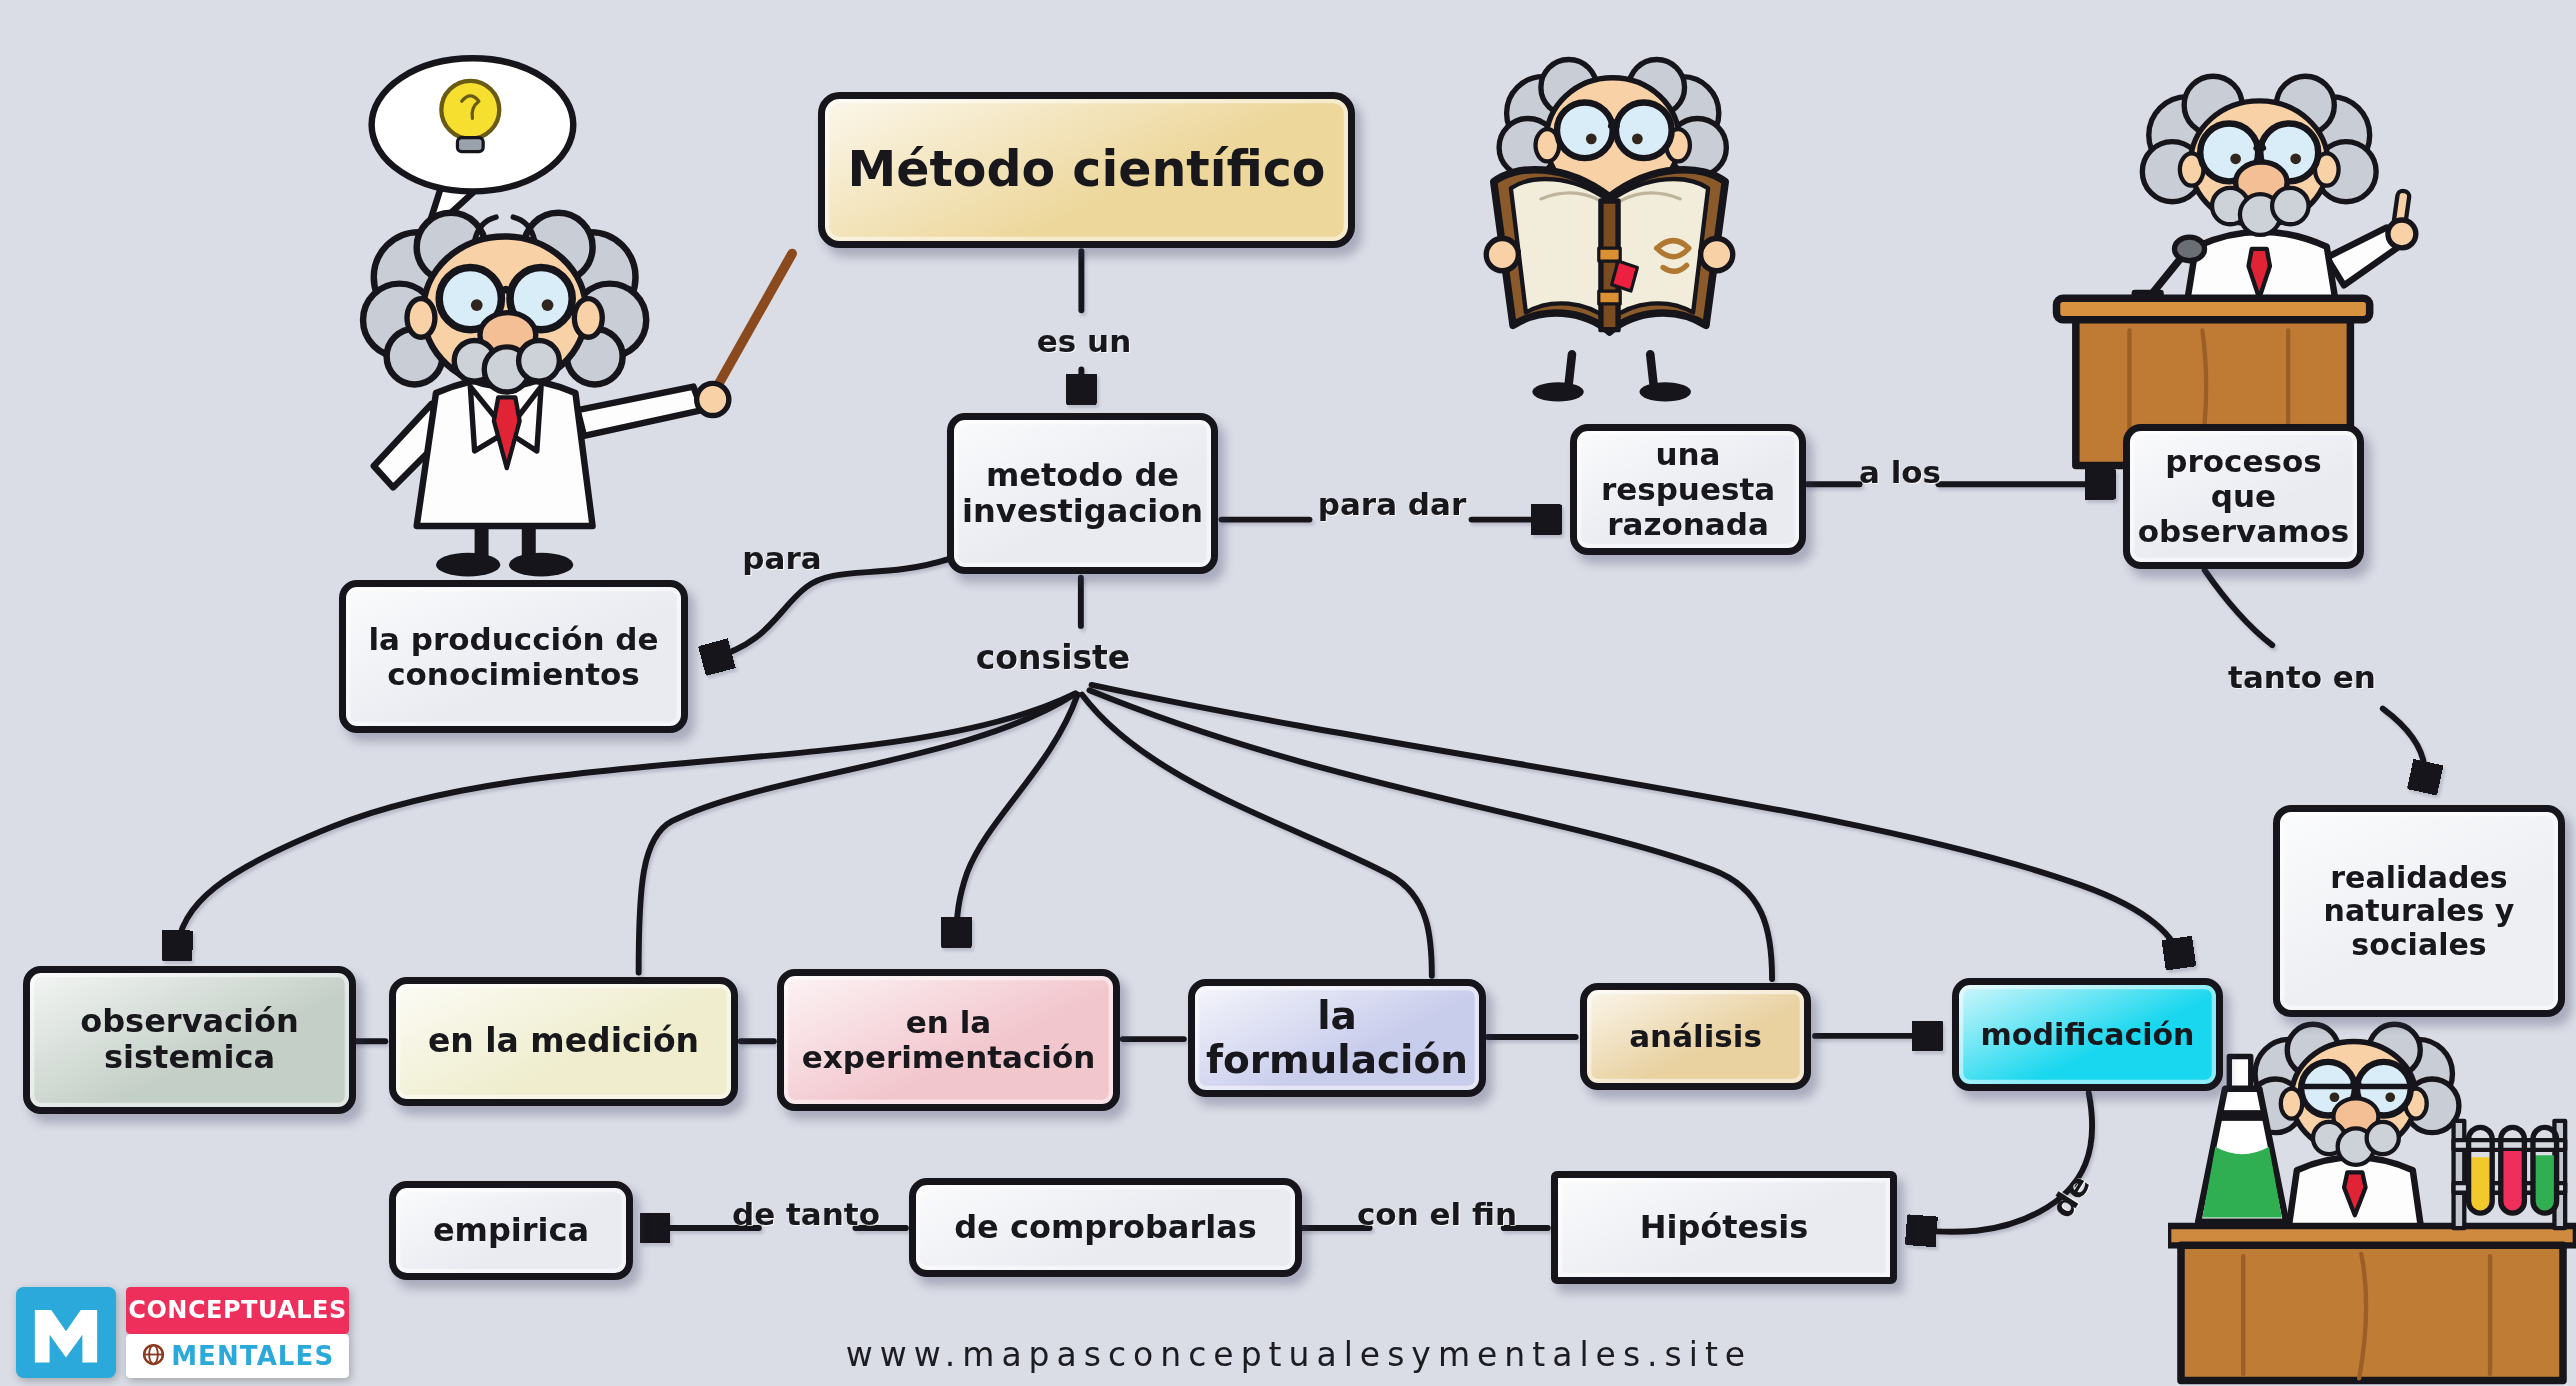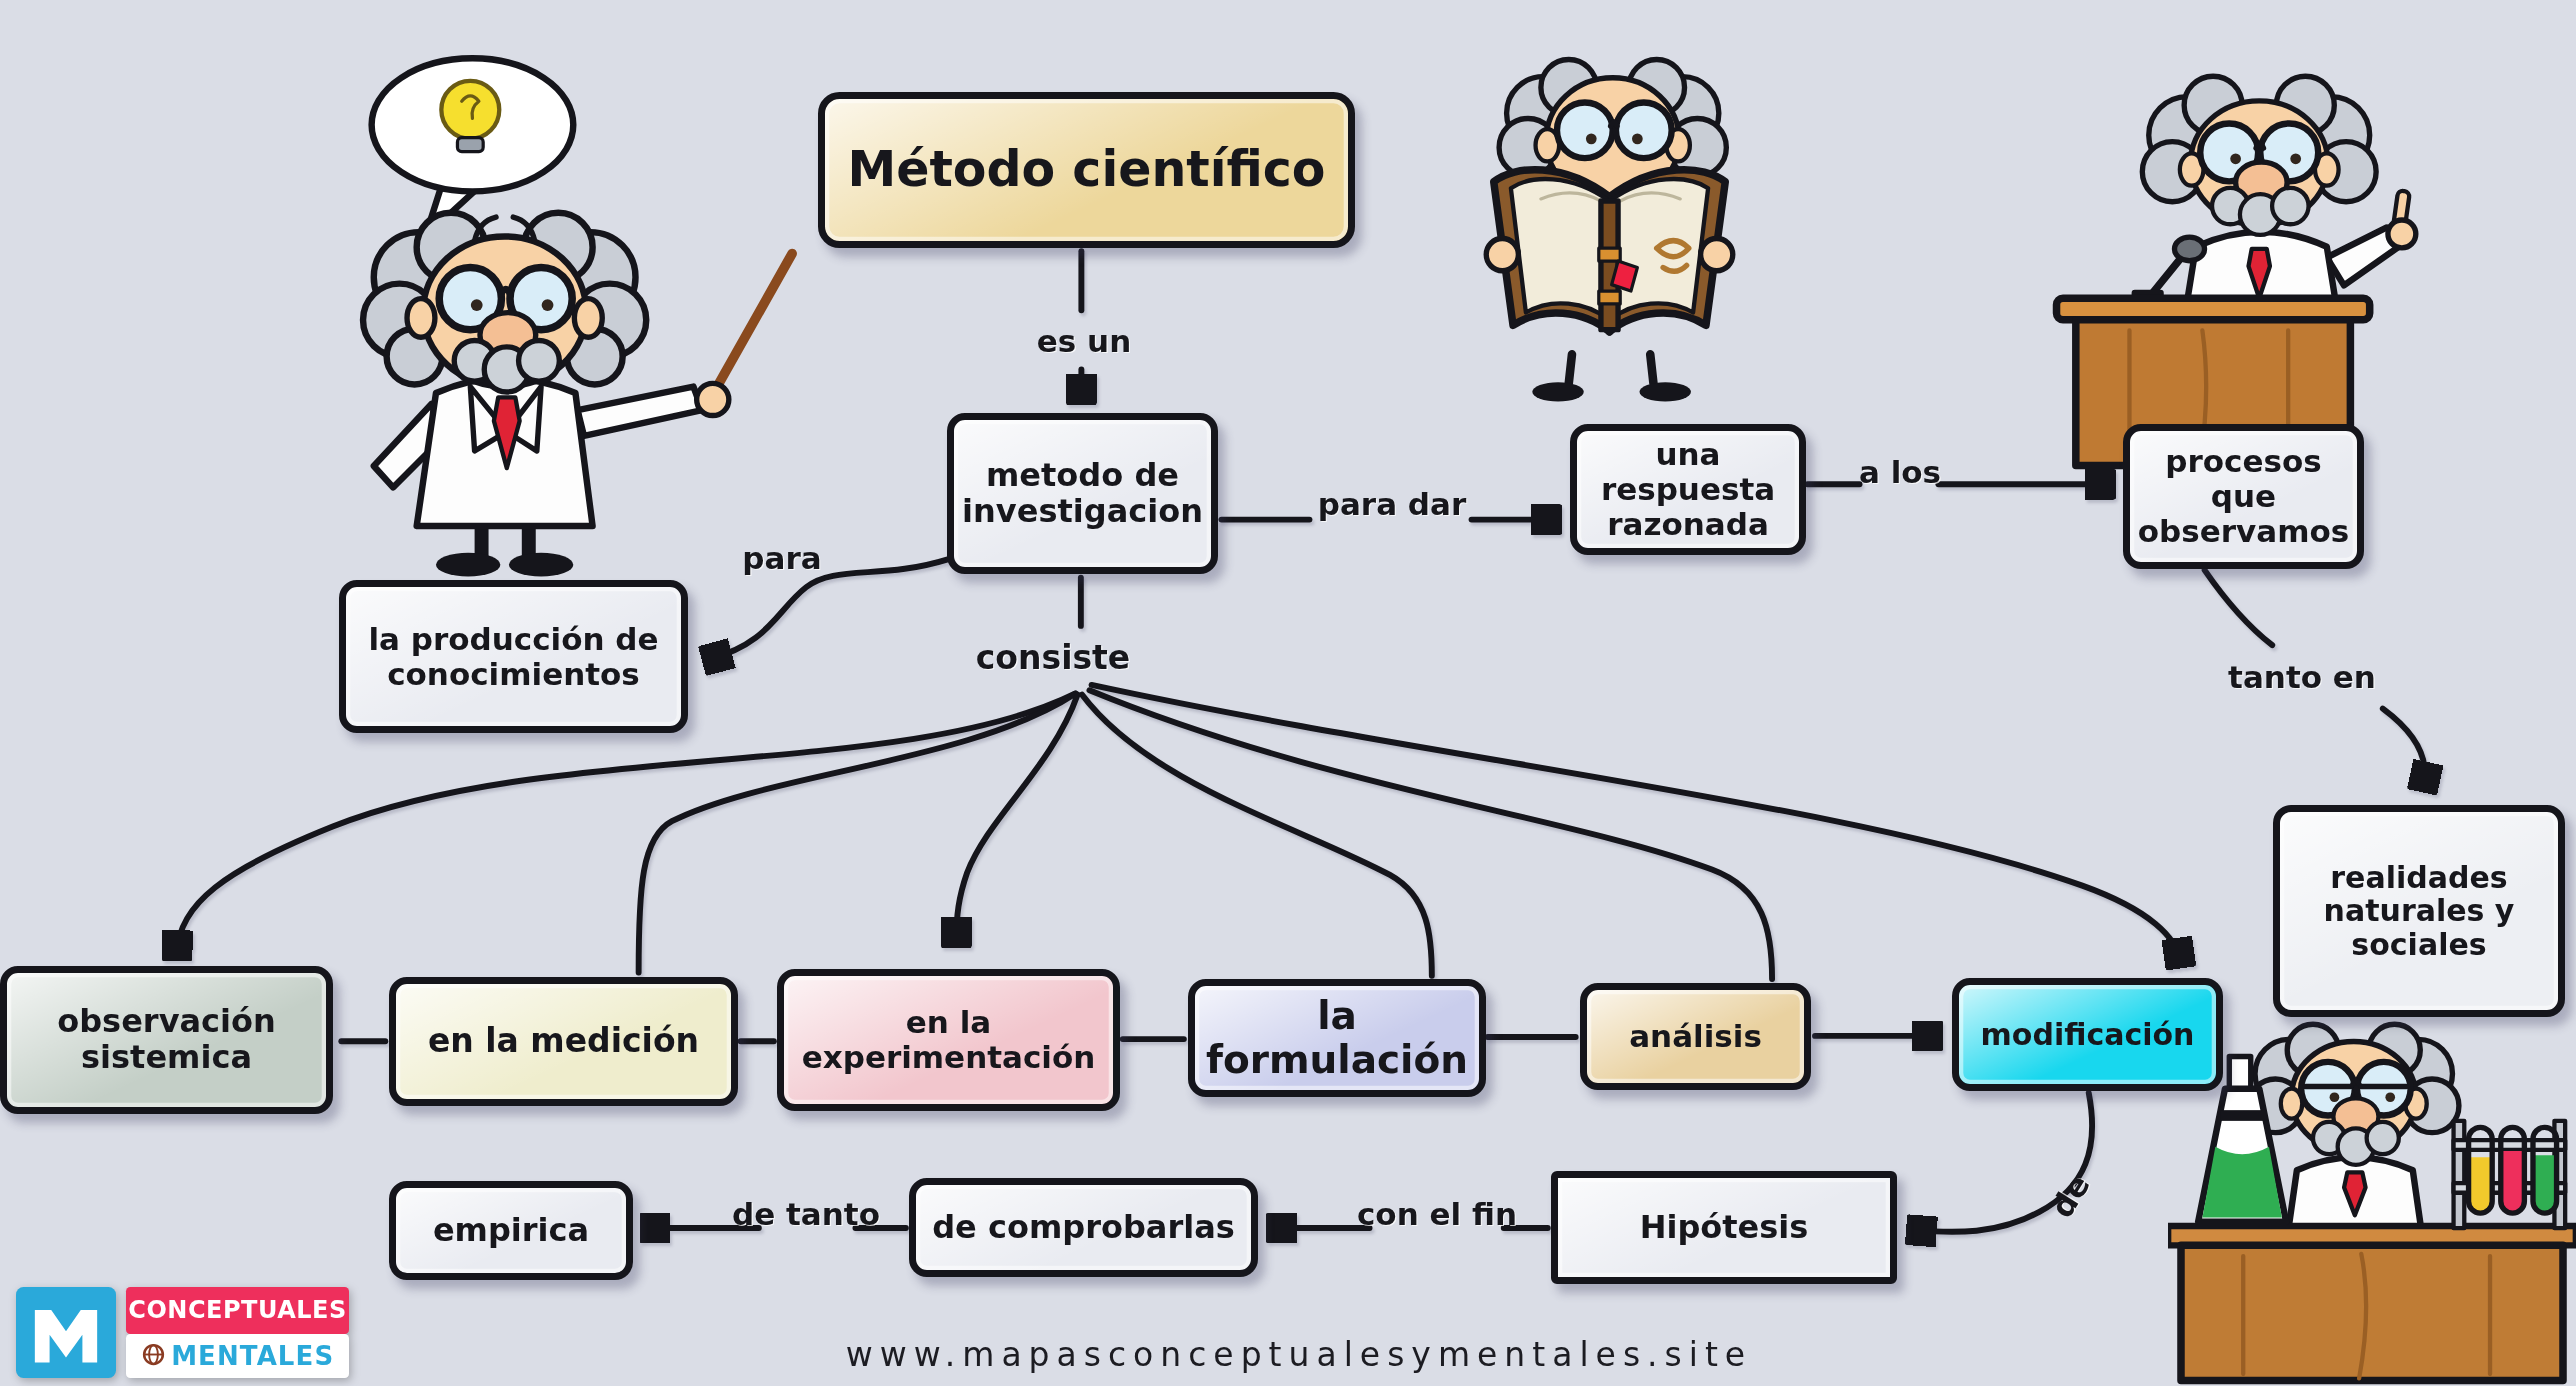--- a/index.html
+++ b/index.html
@@ -277,21 +277,21 @@
     </div>
 
   <div class="node" style="left: 339px; top: 580px; width: 349px; height: 153px; font-size: 31px; background-color: rgb(233, 235, 241);">
     <span>la producción de conocimientos</span>
     </div>
 
   <div class="node" style="left: 2273px; top: 805px; width: 292px; height: 212px; font-size: 30px; background-color: rgb(237, 239, 243);">
     <span>realidades naturales y sociales</span>
     </div>
 
-  <div class="node" style="left: 0; top: 966px; width: 333px; height: 148px; font-size: 32px; background-color: rgb(196, 207, 199);">
+  <div class="node" style="left: 23px; top: 966px; width: 333px; height: 148px; font-size: 32px; background-color: rgb(196, 207, 199);">
     <span>observación sistemica</span>
     </div>
 
   <div class="node" style="left: 389px; top: 977px; width: 349px; height: 129px; font-size: 33px; background-color: rgb(239, 237, 205);">
     <span>en la medición</span>
     </div>
 
   <div class="node" style="left: 777px; top: 969px; width: 343px; height: 142px; font-size: 31px; background-color: rgb(242, 198, 205);">
     <span>en la experimentación</span>
     </div>
@@ -305,21 +305,21 @@
     </div>
 
   <div class="node" style="left: 1952px; top: 978px; width: 271px; height: 113px; font-size: 30px; background-color: rgb(24, 215, 238);">
     <span>modificación</span>
     </div>
 
   <div class="node" style="left: 1551px; top: 1171px; width: 346px; height: 113px; font-size: 32px; background-color: rgb(233, 235, 241); border-radius: 6px;">
     <span>Hipótesis</span>
     </div>
 
-  <div class="node" style="left: 909px; top: 1178px; width: 349px; height: 99px; font-size: 32px; background-color: rgb(233, 235, 241);">
+  <div class="node" style="left: 909px; top: 1178px; width: 393px; height: 99px; font-size: 32px; background-color: rgb(233, 235, 241);">
     <span>de comprobarlas</span>
     </div>
 
   <div class="node" style="left: 389px; top: 1181px; width: 244px; height: 99px; font-size: 32px; background-color: rgb(233, 235, 241);">
     <span>empirica</span>
     </div>
 
   <div class="clabel" style="left:1084px;top:341px;">es un</div>
   <div class="clabel" style="left:1392px;top:504px;">para dar</div>
   <div class="clabel" style="left:1900px;top:472px;">a los</div>

